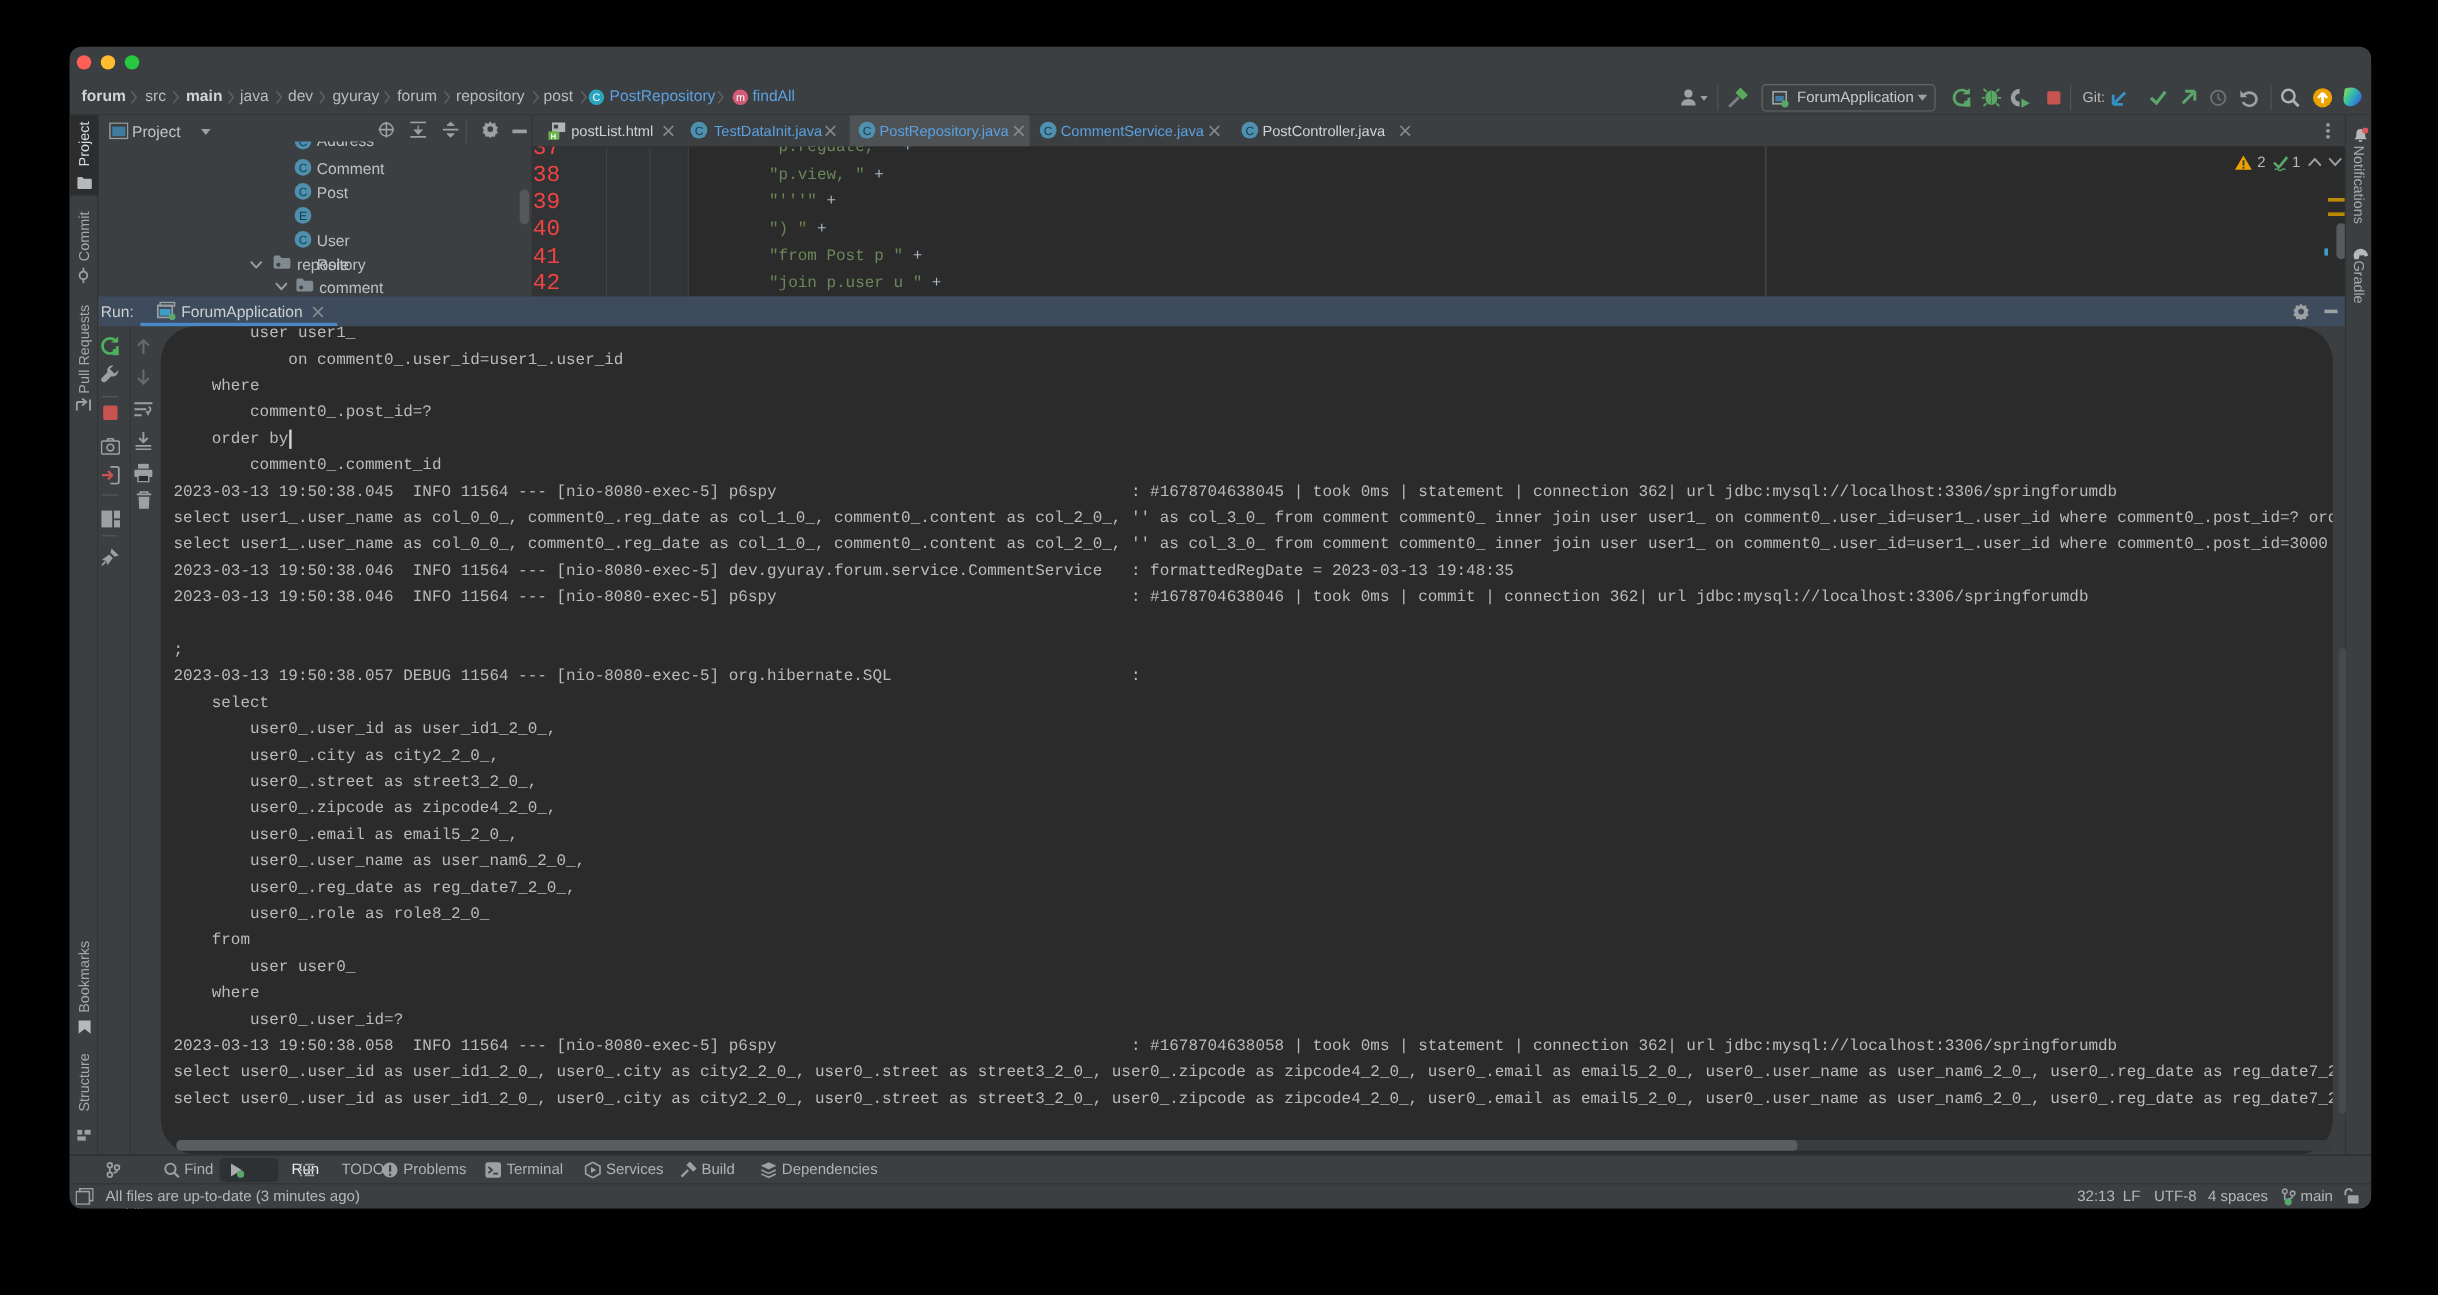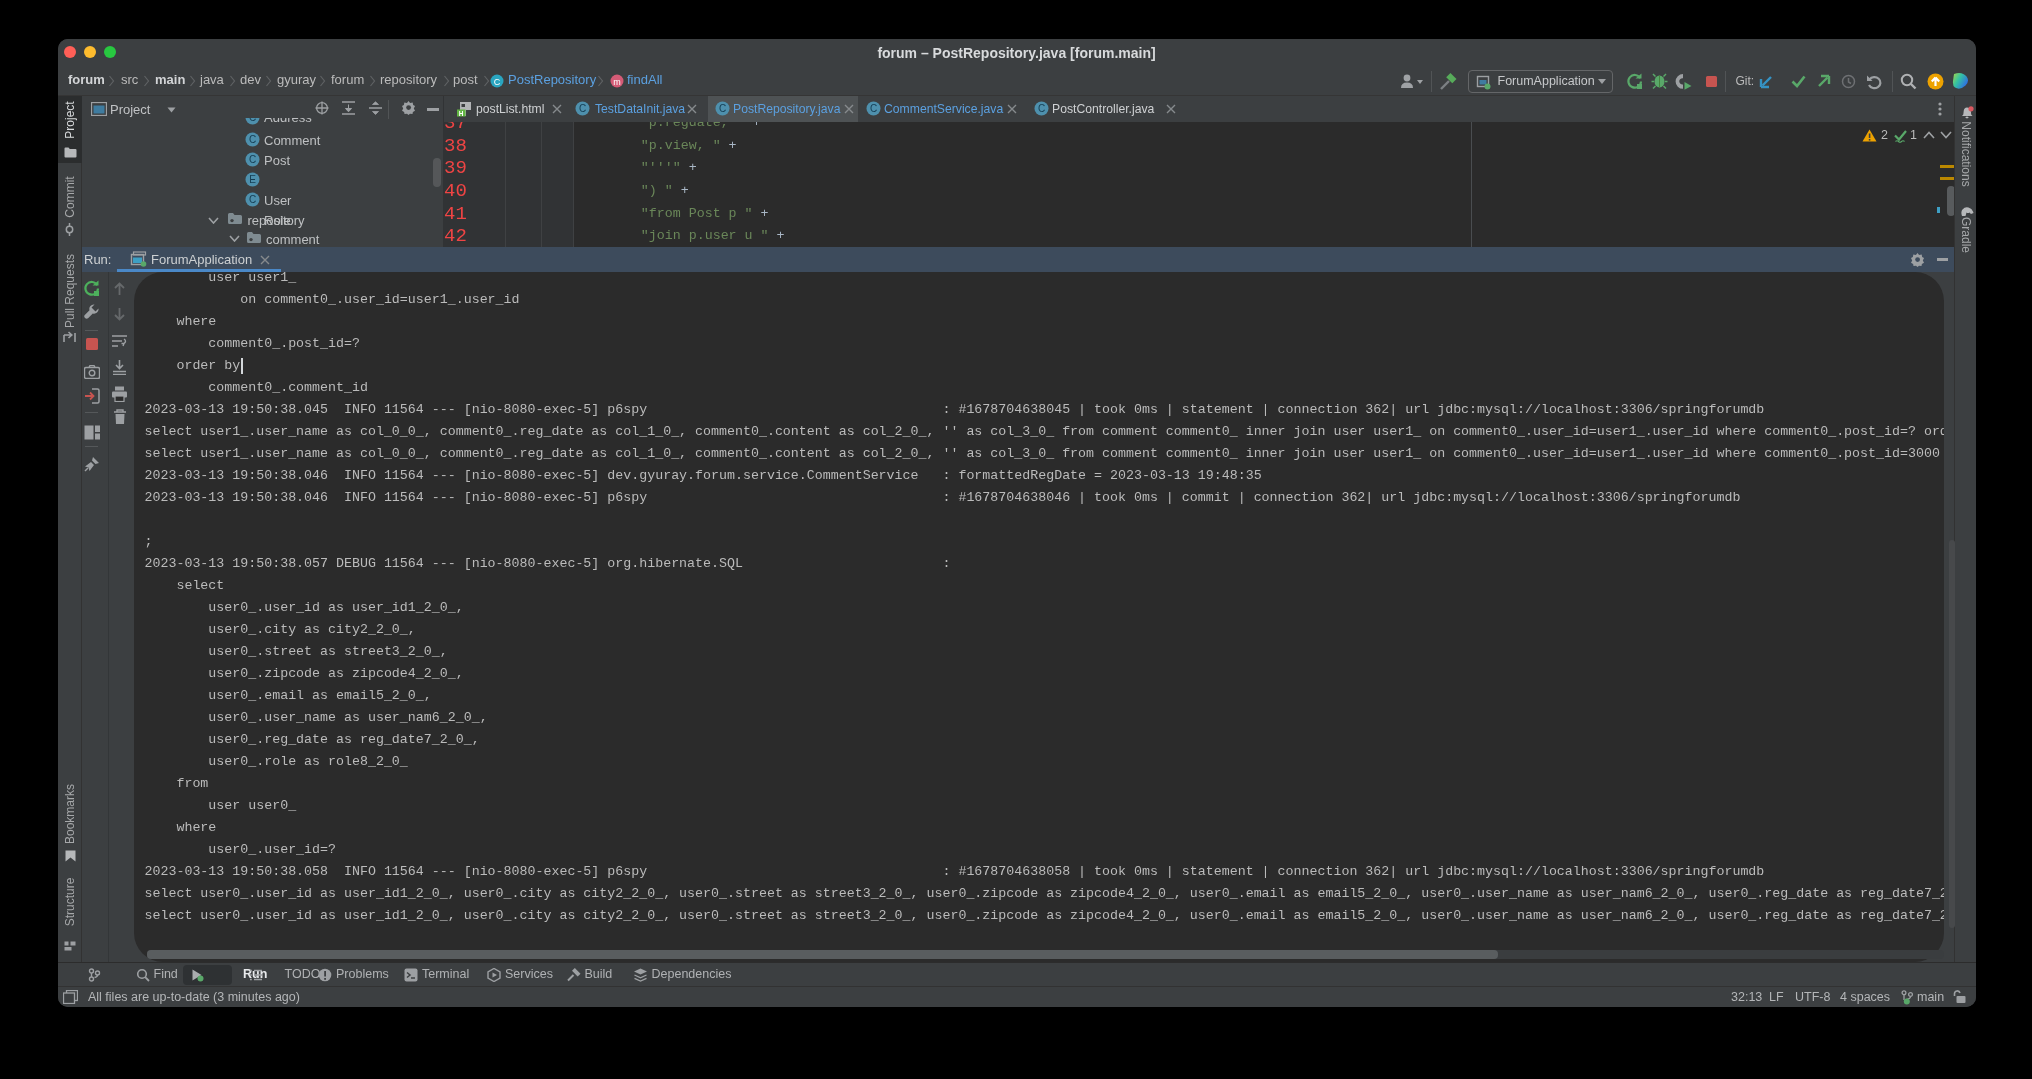--- a/index.html
+++ b/index.html
@@ -29,21 +29,20 @@
         <path d="M2 2 L10 10 M10 2 L2 10" stroke="#868a8d" stroke-width="1.4" fill="none"></path>
       </g>
 </defs>
   </svg>
 <div id="win">
 
 <div class="a" style="left:0;top:0;width:1918px;height:28px;background:#3c3f41;"></div>
 <div class="a" style="left:6.5px;top:7.5px;width:12px;height:12px;border-radius:6px;background:#ff5f57;"></div>
 <div class="a" style="left:26.5px;top:7.5px;width:12px;height:12px;border-radius:6px;background:#febc2e;"></div>
 <div class="a" style="left:46.5px;top:7.5px;width:12px;height:12px;border-radius:6px;background:#28c840;"></div>
-<div class="a" style="left:0;top:6px;width:1918px;text-align:center;font-size:14px;font-weight:bold;color:#d8dadc;">forum – PostRepository.java [forum.main]</div>
 
 <div class="a t13" id="crumbs" style="left:0;top:28px;width:1918px;height:29px;border-bottom:1px solid #353535;">
 <span class="a cb" style="left:10.5px;">forum</span>
 <svg class="a csep" style="left:50px;" width="7" height="12" viewBox="0 0 7 12">
         <path d="M1.5 1 L5.5 6 L1.5 11" stroke="#5f6264" fill="none" stroke-width="1.2"></path>
       </svg>
 <span class="a" style="left:63.5px;">src</span>
 <svg class="a csep" style="left:85.5px;" width="7" height="12" viewBox="0 0 7 12">
         <path d="M1.5 1 L5.5 6 L1.5 11" stroke="#5f6264" fill="none" stroke-width="1.2"></path>
       </svg>
@@ -515,21 +514,21 @@
   <svg class="a" style="left:78.5px;top:5px;" width="14" height="14" viewBox="0 0 14 14">
         <circle cx="6" cy="6" r="4.3" stroke="#9da0a3" stroke-width="1.6" fill="none"></circle>
         <path d="M9.2 9.2 L13 13" stroke="#9da0a3" stroke-width="1.8"></path>
       </svg>
   <span class="a" style="left:96px;top:4px;">Find</span>
   <div class="a" style="left:125.5px;top:1.5px;width:49px;height:20.5px;background:#2e3133;border-radius:4px;"></div>
   <svg class="a" style="left:132px;top:5px;" width="14" height="14" viewBox="0 0 14 14">
         <path d="M2.5 1.5 L11.5 7 L2.5 12.5 Z" fill="#a9acae"></path>
         <circle cx="10.5" cy="10.5" r="3" fill="#59a869"></circle>
       </svg>
-  <span class="a" style="left:149.5px;top:4px;color:#e8eaec;font-weight:bold;padding-left:36px;">Run</span>
+  <span class="a" style="left:149.5px;top:4px;color:#e8eaec;font-weight:normal;padding-left:36px;">Run</span>
   <svg class="a" style="left:191.5px;top:5px;" width="14" height="14" viewBox="0 0 14 14">
         <path d="M1 2.5 L2.8 2.5 M1 7 L2.8 7 M1 11.5 L2.8 11.5 M5 2.5 L13 2.5 M5 7 L13 7 M5 11.5 L13 11.5" stroke="#9da0a3" stroke-width="1.5"></path>
       </svg>
   <span class="a" style="left:227px;top:4px;">TODO</span>
   <svg class="a" style="left:260.5px;top:5px;" width="14" height="14" viewBox="0 0 14 14">
         <circle cx="7" cy="7" r="6.3" fill="#9da0a3"></circle>
         <rect x="6.2" y="3" width="1.8" height="5.5" fill="#3c3f41"></rect>
         <rect x="6.2" y="10" width="1.8" height="1.8" fill="#3c3f41"></rect>
       </svg>
   <span class="a" style="left:278.5px;top:4px;">Problems</span>

